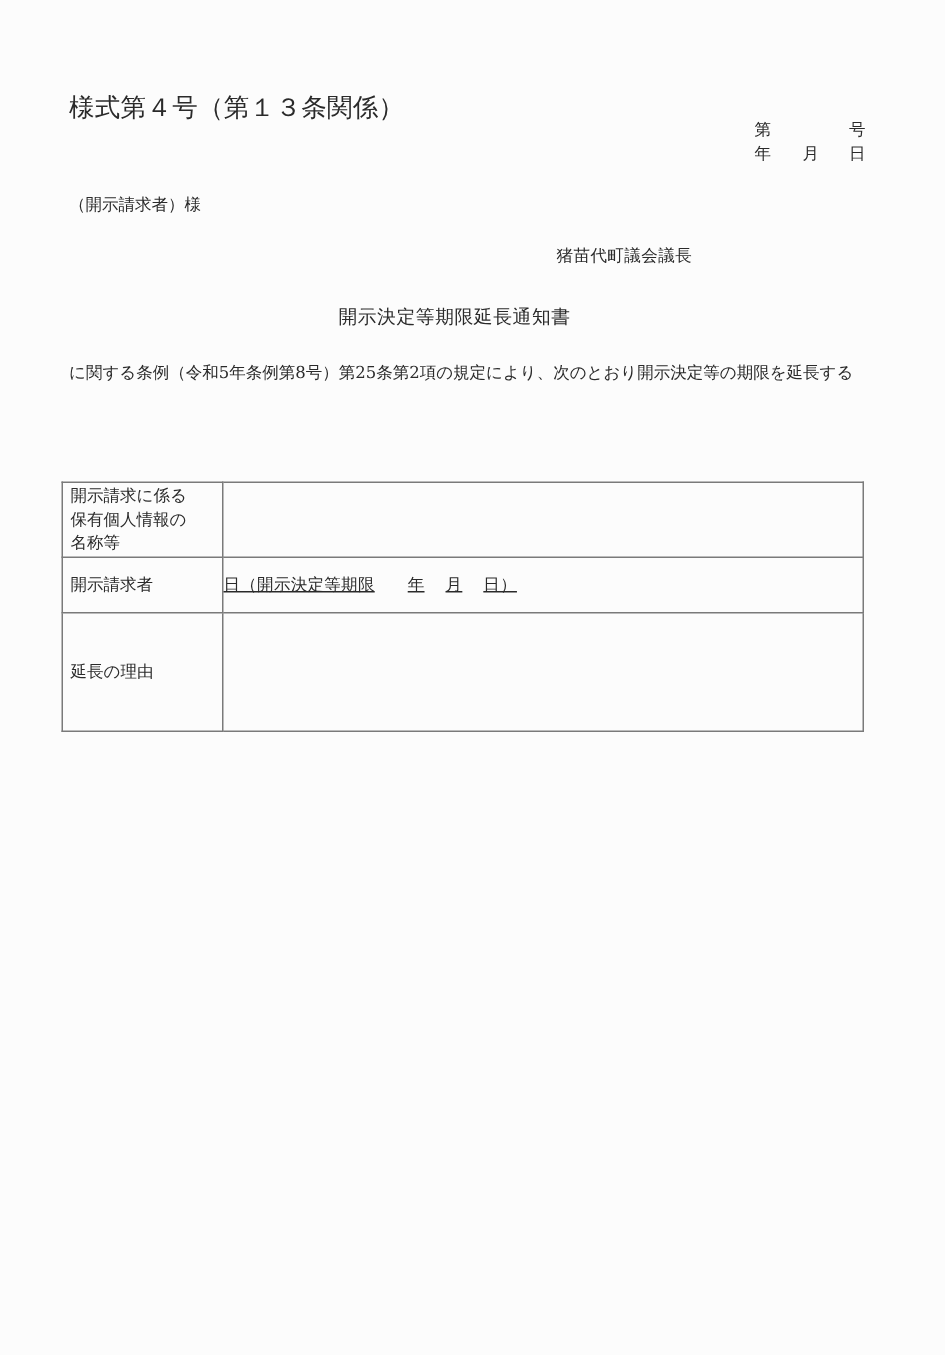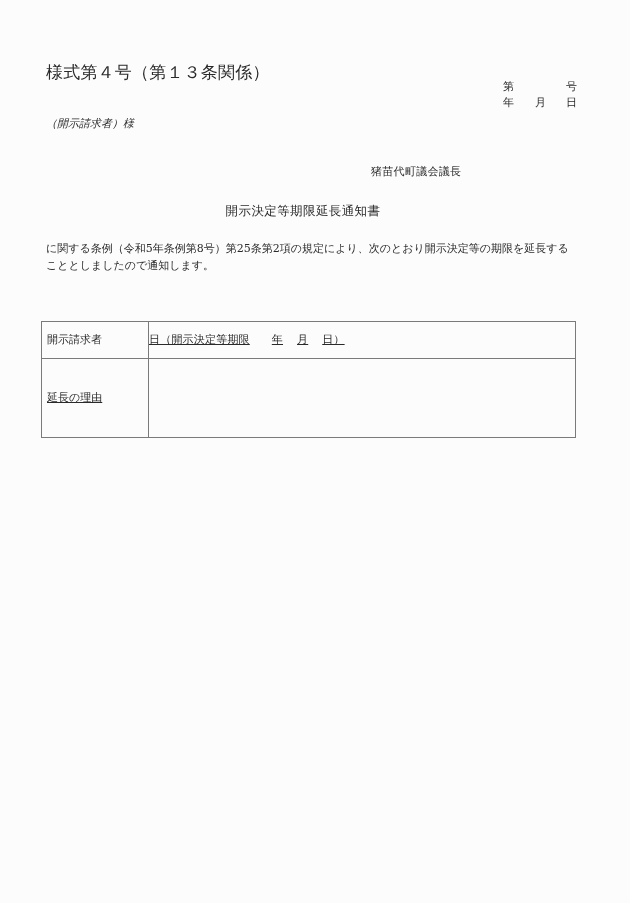--- a/index.html
+++ b/index.html
@@ -19,21 +19,21 @@
     }
     .abs { position: absolute; white-space: nowrap; }
 
     #form-number { left: 46px; top: 64px; font-size: 17px; letter-spacing: 0.2px; }
 
     #doc-number-line { left: 503px; top: 81px; width: 74px; height: 12px; }
     #doc-number-line span { position: absolute; top: 0; }
     #date-line { left: 503px; top: 97px; width: 74px; height: 12px; }
     #date-line span { position: absolute; top: 0; }
 
-    #recipient { left: 46px; top: 118px; font-style: italic; }
+    #recipient { left: 46px; top: 131px; }
     #sender { left: 371px; top: 167px; letter-spacing: 0.3px; font-family: Liberation Mono, monospace; }
     #doc-title { left: 0; width: 606px; top: 205px; text-align: center; font-size: 12.5px; letter-spacing: 0.4px; }
 
     #body-text {
       left: 46px;
       top: 241px;
       width: 535px;
       white-space: normal;
       font-size: 11px;
       line-height: 16.5px;
@@ -53,21 +53,21 @@
     #info-table td {
       border: 1px solid #7a7a7a;
       padding: 0;
       vertical-align: middle;
       font-size: 11px;
       line-height: 15.5px;
     }
     #info-table td.label { width: 101px; padding-left: 5px; }
     #info-table tr.r1 td { height: 48px; }
     #info-table tr.r2 td { height: 36px; }
-    #info-table tr.r3 td { height: 78px; text-decoration: underline; }
+    #info-table tr.r3 td { height: 78px; }
     #info-table td.label.r1lbl { vertical-align: top; padding-top: 1px; }
     .period-val { padding-left: 29px; letter-spacing: 0.2px; text-decoration: underline; }
     .period-val .gap-s { display: inline-block; width: 22px; }
     .period-val .gap-m { display: inline-block; width: 14px; }
   </style>
 </head>
 <body>
 
 <div id="form-number" class="abs">様式第４号（第１３条関係）</div>
 
@@ -83,25 +83,32 @@
 </div>
 
 <div id="recipient" class="abs">（開示請求者）様</div>
 
 <div id="sender" class="abs">猪苗代町議会議長</div>
 
 <div id="doc-title" class="abs">開示決定等期限延長通知書</div>
 
 <div id="body-text" class="abs">
   <span class="line">に関する条例（令和5年条例第8号）第25条第2項の規定により、次のとおり開示決定等の期限を延長する</span>
-  <span class="line">こととしましたので通知します。</span>
 </div>
 
 <table id="info-table">
   <tbody>
+      <tr class="r1">
+    <td class="label r1lbl">
+      <div>開示請求に係る</div>
+      <div>保有個人情報の</div>
+      <div>名称等</div>
+    </td>
+    <td></td>
+  </tr>
   <tr class="r2">
     <td class="label">開示請求者</td>
     <td class="period-val">
       <span>日（開示決定等期限</span><span class="gap-s"></span><span>年</span><span class="gap-m"></span><span>月</span><span class="gap-m"></span><span>日）</span>
     </td>
   </tr>
   <tr class="r3">
     <td class="label">延長の理由</td>
     <td></td>
   </tr>

